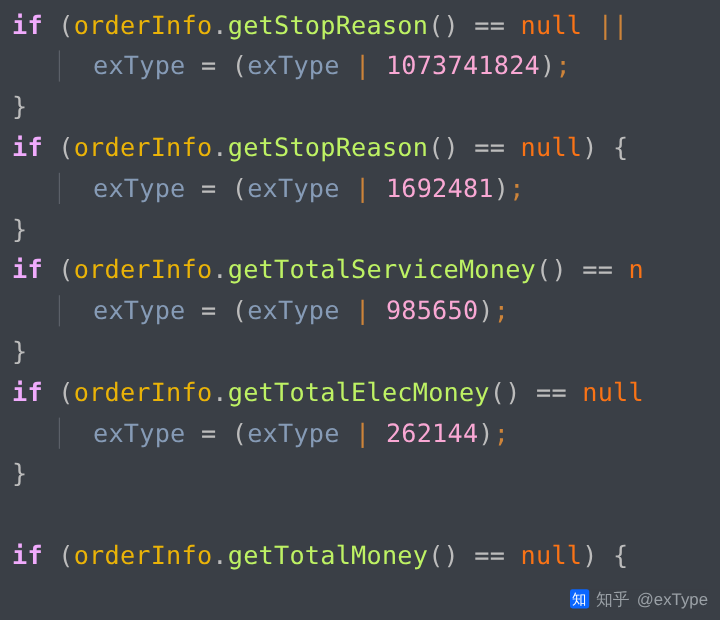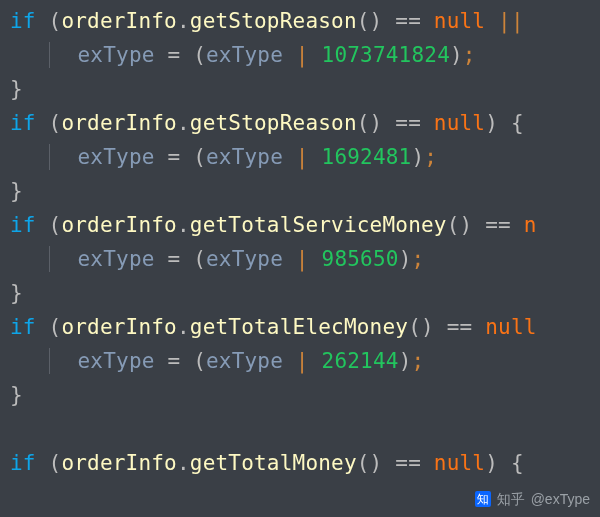--- a/index.html
+++ b/index.html
@@ -13,33 +13,33 @@
     font-size: 21px;
     line-height: 34px;
     color: #bcbcbc;
   }
   .code {
     position: relative;
     padding: 4px 0 0 10px;
     white-space: pre;
     letter-spacing: 0.2px;
   }
-  .kw   { color: #0ea5e9; }         
-  .obj  { color: #fef9c3; }         
+  .kw   { color: #f0abfc; font-weight: bold; }         
+  .obj  { color: #eab308; }         
   .dot  { color: #bcbcbc; }
-  .meth { color: #fef9c3; }         
+  .meth { color: #bef264; }         
   .par  { color: #bcbcbc; }
   .eq   { color: #bcbcbc; }
   .null { color: #f97316; }
   .or   { color: #cd843a; }
   .brace{ color: #bcbcbc; }
   .var  { color: #869bb6; }
   .op   { color: #bcbcbc; }
   .pipe { color: #cd843a; }
-  .num  { color: #22c55e; }
+  .num  { color: #f9a8d4; }
   .semi { color: #cd843a; }
   .vbar {
     display:inline-block;
     width:1px; height:26px;
     background:#5b6068;
     vertical-align:-6px;
     margin-right:28px;
   }
   .watermark {
     position: absolute;

